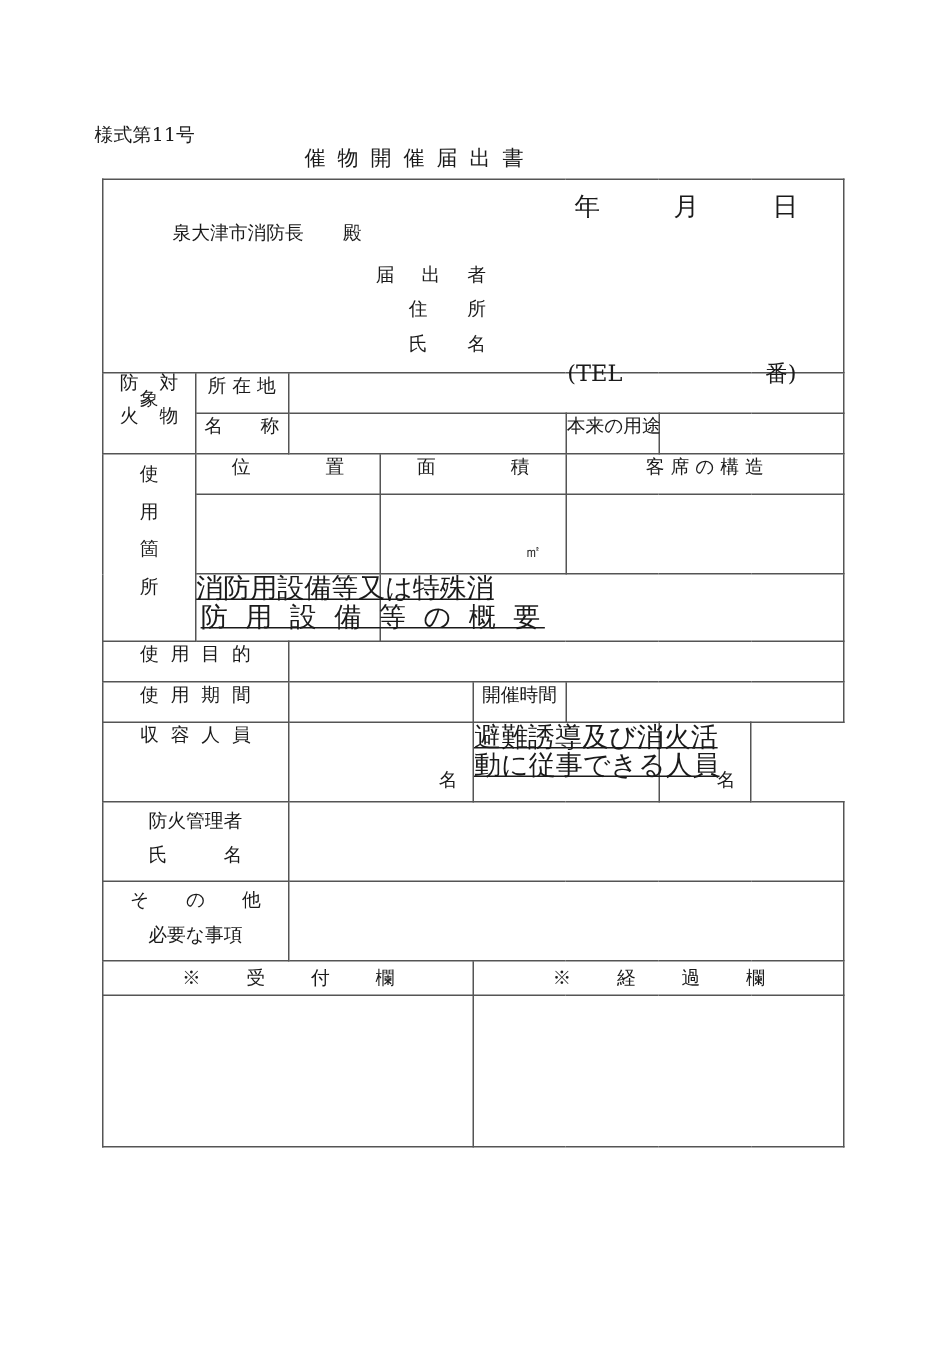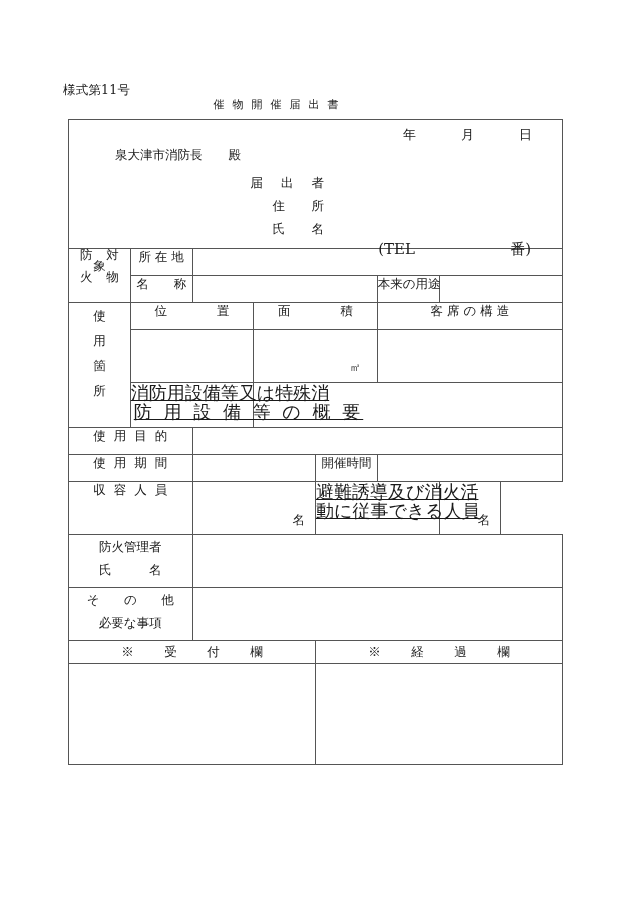--- a/index.html
+++ b/index.html
@@ -33,21 +33,21 @@
     font-size: 12.5px;
     letter-spacing: 0.2px;
     white-space: nowrap;
   }
   .doc-title {
     position: absolute;
     left: 0;
     top: 97px;
     width: 552px;
     text-align: center;
-    font-size: 11px;
+    font-size: 14px;
     letter-spacing: 8px;
     text-indent: 8px;
     white-space: nowrap;
   }
 
   
   .tbl {
     position: absolute;
     left: 68px;
     top: 119px;
@@ -80,21 +80,21 @@
 
   
   .addr-cell {
     height: 128px;
     position: relative;
   }
   .date-line {
     position: absolute;
     right: 14px;
     top: 6px;
-    font-size: 13px;
+    font-size: 17px;
     letter-spacing: 16px;
     text-indent: 16px;
     white-space: nowrap;
   }
   .to-line {
     position: absolute;
     left: 46px;
     top: 27px;
     font-size: 12.5px;
     white-space: nowrap;

